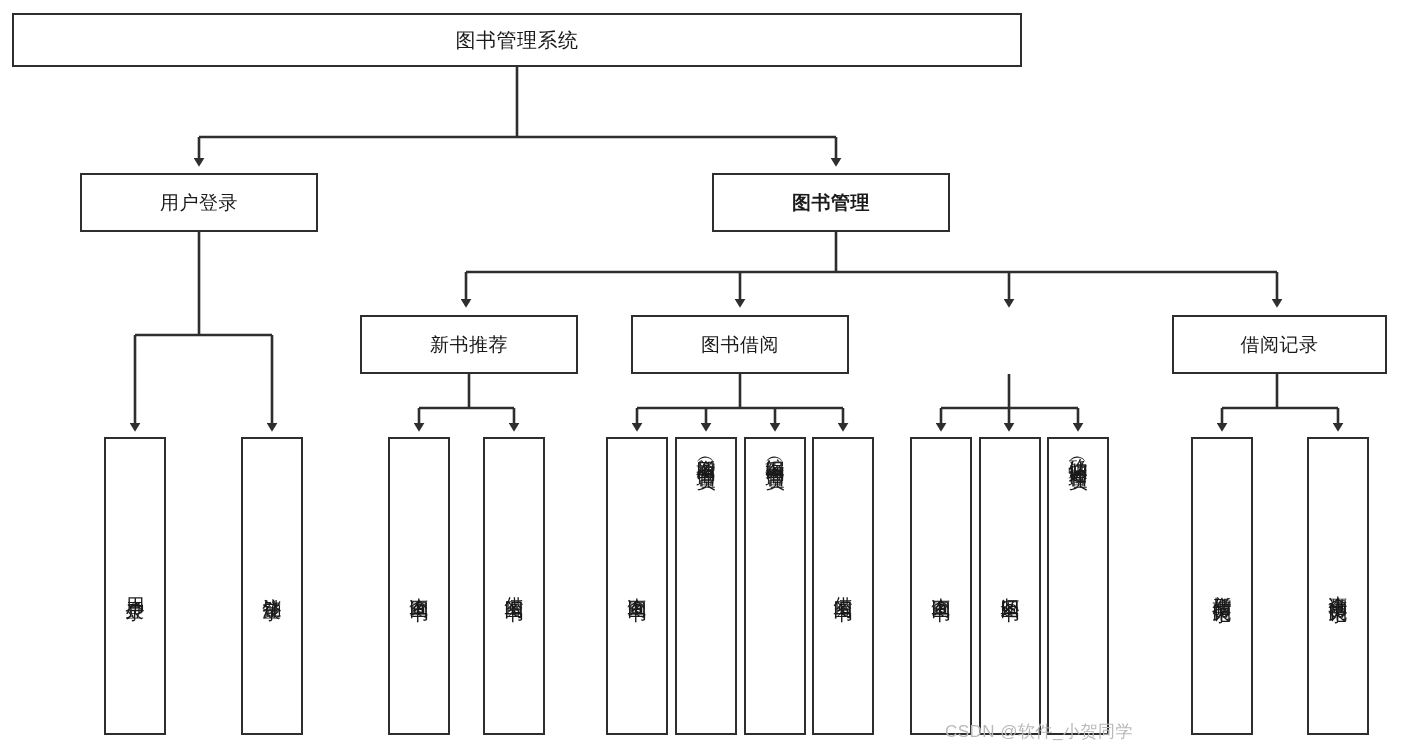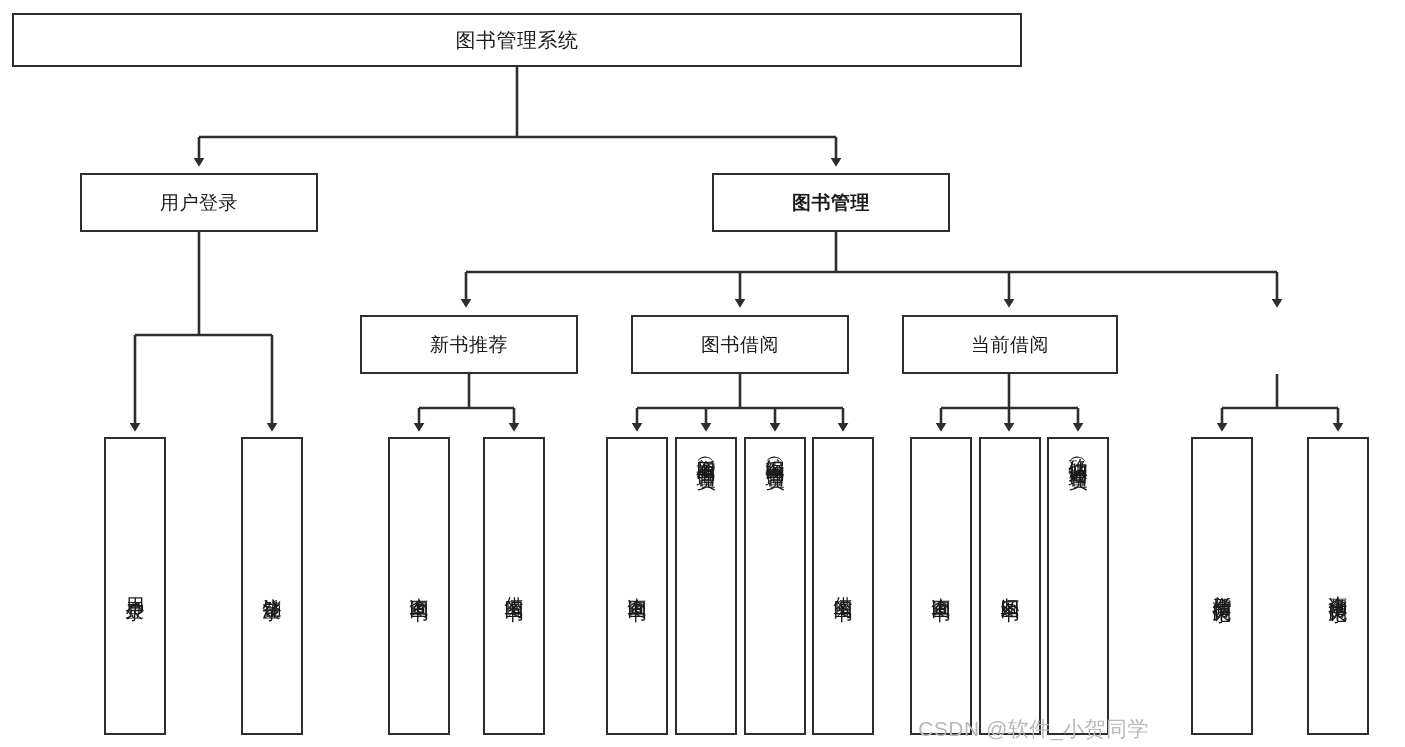--- a/index.html
+++ b/index.html
@@ -60,23 +60,23 @@
     letter-spacing: 2px;
     white-space: nowrap;
   }
   .node.leaf.tall-text { padding-top: 4px; }
   .node.leaf.mid-text {
     align-items: center;
     padding-top: 0;
   }
   .watermark {
     position: absolute;
-    right: 6px;
+    right: 22px;
     bottom: 4px;
-    font-size: 21px;
+    font-size: 17px;
     color: #b9b9b9;
     letter-spacing: 0.5px;
     z-index: 5;
     white-space: nowrap;
   }
 </style>
 </head>
 <body>
 
 <div id="diagram-root">
@@ -141,22 +141,22 @@
   <div class="node level2" style="left:712px; top:173px; width:238px; height:59px;font-weight:bold;">
     <span class="node-label">图书管理</span>
   </div>
 
   <div class="node level2" style="left:631px; top:315px; width:218px; height:59px;">
     <span class="node-label">图书借阅</span>
   </div>
   <div class="node level2" style="left:360px; top:315px; width:218px; height:59px;">
     <span class="node-label">新书推荐</span>
   </div>
-  <div class="node level2" style="left:902px; top:315px; width:216px; height:59px;">
-    <span class="node-label">当前借阅</span>
+  <div class="node level2" style="left:1172px; top:315px; width:215px; height:59px;">
+    <span class="node-label">借阅记录</span>
   </div>
 
   <div class="node leaf mid-text" style="left:104px; top:437px; width:62px; height:298px;">
     <span class="node-label">用户登录</span>
   </div>
   <div class="node leaf mid-text" style="left:241px; top:437px; width:62px; height:298px;">
     <span class="node-label">注销登录</span>
   </div>
 
   <div class="node leaf mid-text" style="left:388px; top:437px; width:62px; height:298px;">

